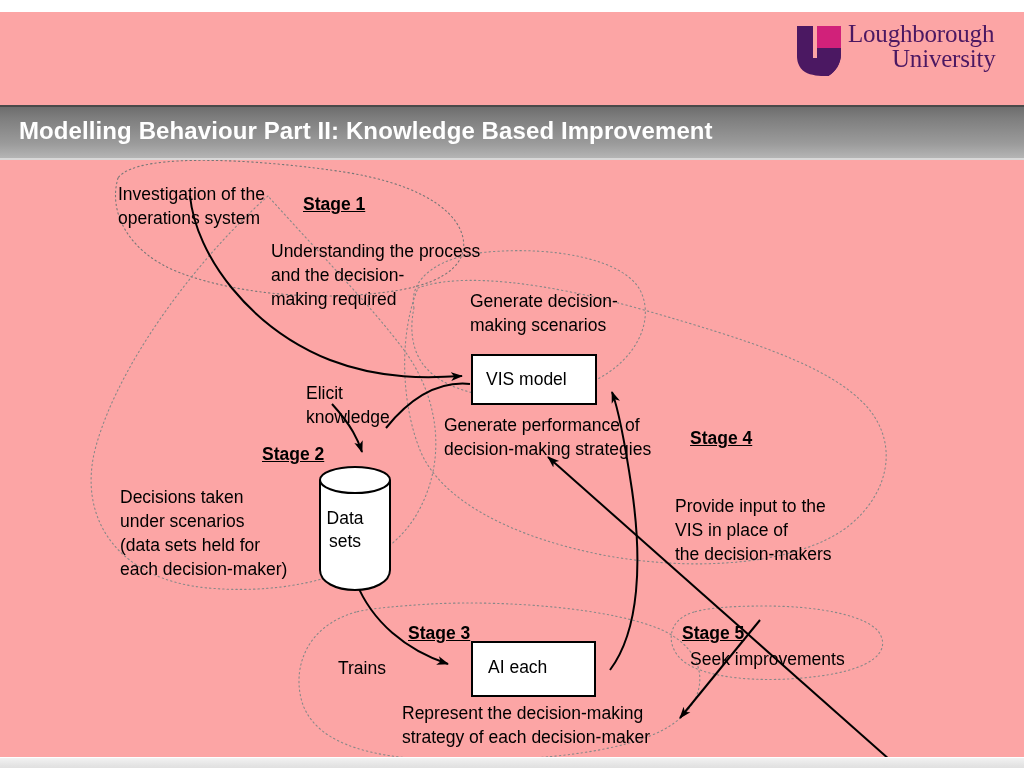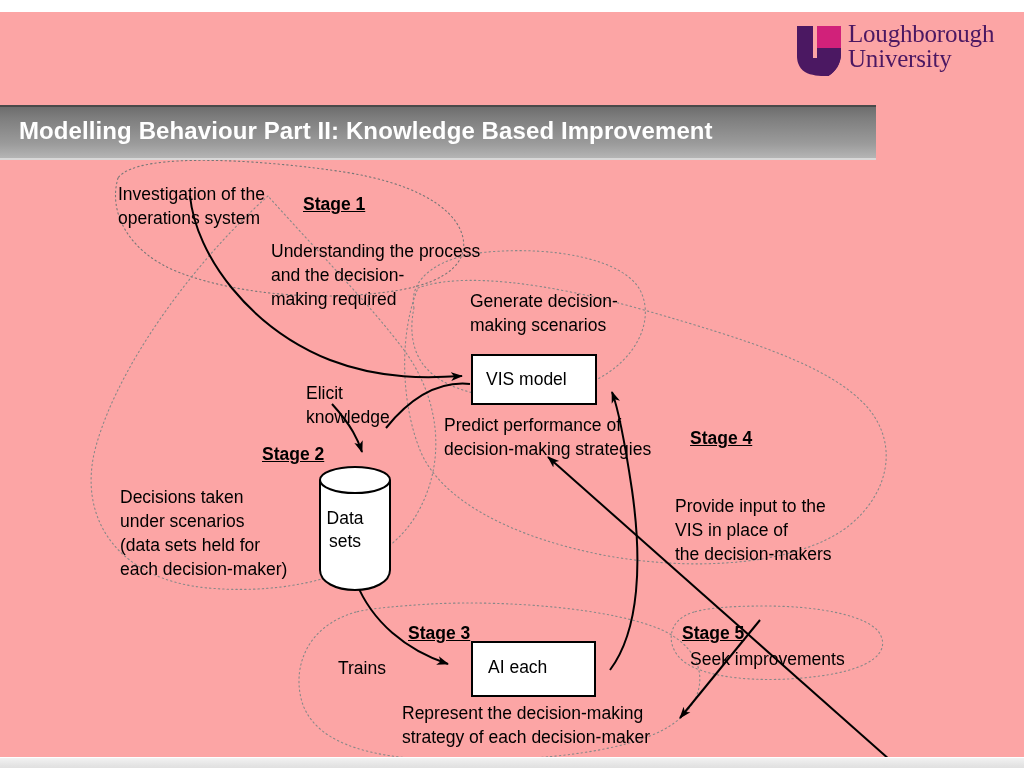--- a/index.html
+++ b/index.html
@@ -45,27 +45,27 @@
     font-family: "Liberation Serif", serif;
     line-height: 0.98;
   }
   .logo-line {
     display: block;
     color: #4B1862;
     font-size: 25px;
     letter-spacing: -0.2px;
     white-space: nowrap;
   }
-  .logo-line.second { font-size: 25px; }
+  .logo-line.second { font-size: 25px; margin-left: 44px; }
 
   #title-banner {
     position: absolute;
     left: 0;
     top: 93px;
-    width: 876px;
+    width: 1024px;
     height: 55px;
     background: linear-gradient(to bottom, #6d6d6d 0%, #7e7e7e 22%, #9b9b9b 72%, #b5b5b5 100%);
     border-top: 2px solid #4a4a4a;
     border-bottom: 2px solid #d8d8d8;
     box-sizing: border-box;
   }
   #title-text {
     position: absolute;
     left: 19px;
     top: 10px;
@@ -236,21 +236,21 @@
 making required</div>
 
     <div class="lbl" style="left:470px; top:129px;">Generate decision-
 making scenarios</div>
 
     <div class="box-lbl" style="left:486px; top:209px;">VIS model</div>
 
     <div class="lbl" style="left:306px; top:221px;">Elicit
 knowledge</div>
 
-    <div class="lbl" style="left:444px; top:253px;">Predict performance of
+    <div class="lbl" style="left:444px; top:253px;">Generate performance of
 decision-making strategies</div>
 
     <div class="stage-lbl" style="left:690px; top:268px;">Stage 4</div>
 
     <div class="stage-lbl" style="left:232px; top:284px;margin-left:30px;">Stage 2</div>
 
     <div class="lbl" style="left:120px; top:325px;">Decisions taken
 under scenarios
 (data sets held for
 each decision-maker)</div>

